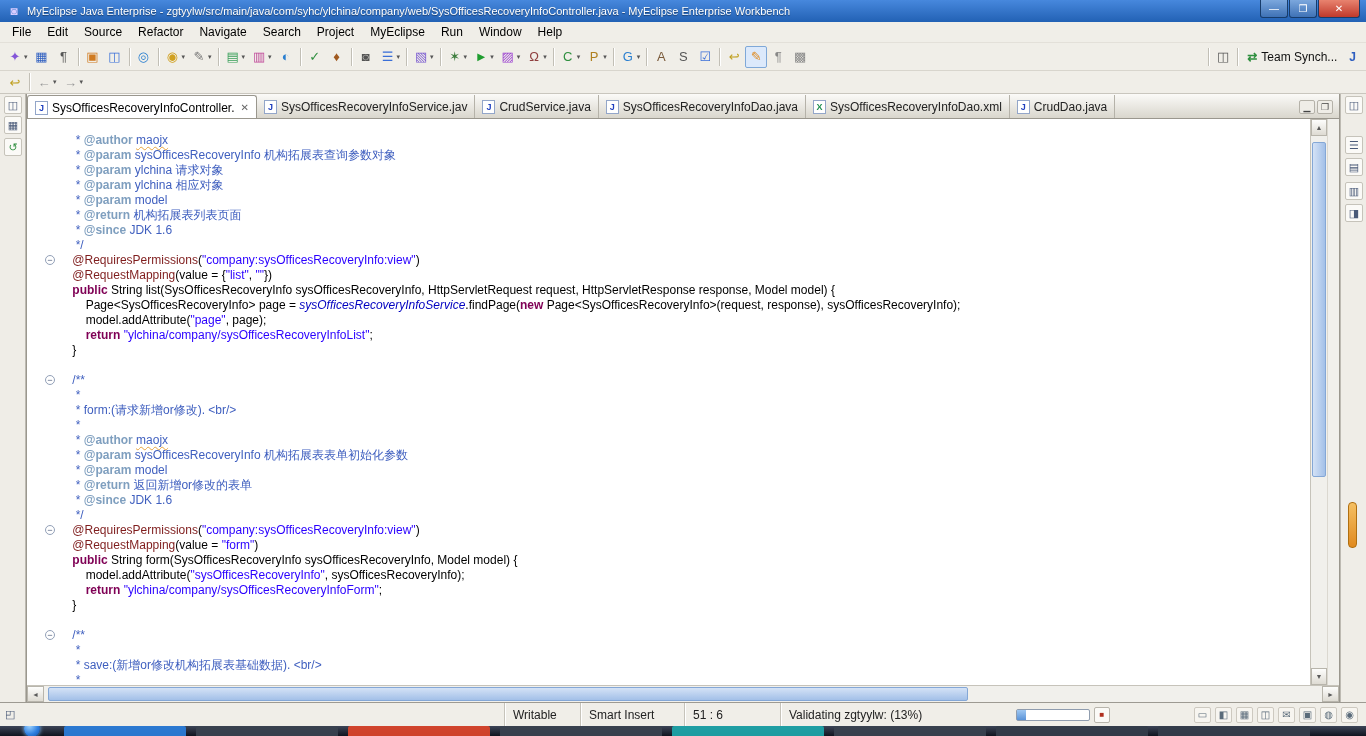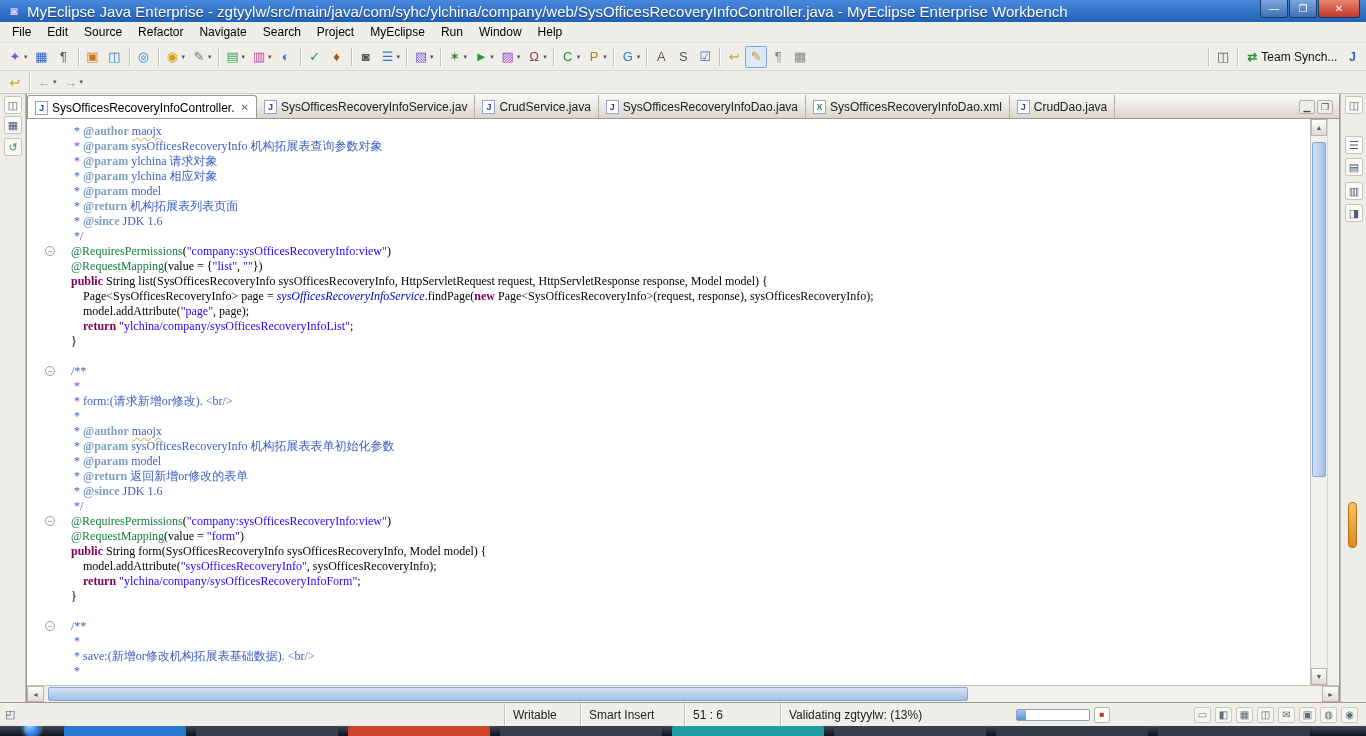--- a/index.html
+++ b/index.html
@@ -3,21 +3,21 @@
 <meta charset="utf-8">
 <style>
   *{box-sizing:border-box;margin:0;padding:0;}
   html,body{width:1366px;height:736px;overflow:hidden;}
   body{font-family:"Liberation Sans",sans-serif;font-size:12px;background:#ece9e2;}
   .app{display:flex;flex-direction:column;width:1366px;height:736px;}
 
   
   .titlebar{flex:0 0 22px;background:linear-gradient(#4788dd,#2261b4);display:flex;align-items:center;padding-left:6px;color:#fff;}
   .app-icon{width:16px;height:16px;margin-right:5px;display:inline-flex;align-items:center;justify-content:center;font-size:12px;color:#d9ccff;}
-  .title-text{flex:1;font-size:15px;white-space:nowrap;overflow:hidden;text-shadow:0 1px 1px rgba(0,0,0,.45);}
+  .title-text{flex:1;font-size:11px;white-space:nowrap;overflow:hidden;text-shadow:0 1px 1px rgba(0,0,0,.45);}
   .win-controls{display:flex;align-self:flex-start;margin-right:6px;}
   .win-btn{width:28px;height:18px;display:flex;align-items:center;justify-content:center;font-size:10px;color:#fff;border:1px solid #173c6b;border-top:none;border-radius:0 0 3px 3px;background:linear-gradient(#7ba7dd,#3f72b6);margin-left:1px;}
   .win-btn.close{width:42px;background:linear-gradient(#e8836f,#c0392b);}
 
   
   .menubar{flex:0 0 21px;background:#f0eee8;display:flex;align-items:center;padding-left:4px;border-bottom:1px solid #e3e0d9;}
   .menu-item{padding:2px 8px;color:#000;white-space:nowrap;}
 
   
   .toolbar-main{flex:0 0 28px;background:#f0eee8;display:flex;align-items:center;border-bottom:1px solid #d8d5cd;padding:0 4px;}
@@ -48,30 +48,30 @@
   .tab.active{position:relative;background:#fff;border:1px solid #9a978e;border-bottom:none;border-radius:3px 3px 0 0;height:24px;margin-bottom:-1px;color:#000;}
   .file-icon{width:13px;height:14px;border:1px solid #93a6c9;background:#fff;font-size:9px;font-weight:bold;display:flex;align-items:center;justify-content:center;}
   .file-icon.java{color:#1f3fbf;}
   .file-icon.xml{color:#1f8f4f;}
   .tab-close{font-size:10px;color:#666;margin-left:2px;}
   .tab-controls{display:flex;gap:2px;padding:0 6px 4px 6px;}
   .tab-ctl{width:16px;height:14px;display:flex;align-items:center;justify-content:center;font-size:9px;color:#444;border:1px solid #b5b2a9;background:#efede7;border-radius:2px;}
 
   
   .editor-body{flex:1;display:flex;min-height:0;position:relative;background:#fff;}
-  .code-pane{flex:1;min-width:0;overflow:hidden;font-family:Liberation Serif, serif;font-size:12px;line-height:15px;padding-top:5px;}
+  .code-pane{flex:1;min-width:0;overflow:hidden;font-family:Liberation Sans, sans-serif;font-size:12px;line-height:15px;padding-top:14px;}
   .code-line{display:flex;height:15px;white-space:pre;}
   .fold-cell{flex:0 0 32px;position:relative;}
   .fold-marker{position:absolute;right:4px;top:2px;width:10px;height:10px;border:1px solid #93a1b8;border-radius:50%;background:#fff;color:#4a5a78;font-size:9px;line-height:8px;text-align:center;}
   .code-text{white-space:pre;}
   .tok.jdoc{color:#3f5fbf;}
   .tok.jtag{color:#7f9fbf;font-weight:bold;}
   .tok.kw{color:#7f0055;font-weight:bold;}
   .tok.str{color:#2a00ff;}
-  .tok.ann{color:#15803d;}
+  .tok.ann{color:#7f1d1d;}
   .tok.field{color:#0000c0;font-style:italic;}
   .tok.plain{color:#000;}
   .tok.spell{text-decoration:underline wavy #e8a33d 1px;text-underline-offset:2px;}
 
   
   .vscrollbar{flex:0 0 17px;border-left:1px solid #c6c3ba;background:#f1f0ec;display:flex;flex-direction:column;}
   .scroll-arrow{height:17px;display:flex;align-items:center;justify-content:center;font-size:7px;color:#5a5a5a;background:linear-gradient(#fdfdfc,#dedbd3);border:1px solid #b8b5ac;}
   .vtrack{flex:1;position:relative;}
   .vthumb{position:absolute;left:1px;right:1px;top:6px;height:63%;background:linear-gradient(90deg,#d4e2f6,#a3c0e8);border:1px solid #84a7d6;border-radius:2px;}
   .overview-ruler{flex:0 0 12px;background:#f1f0ec;border-left:1px solid #dbd8d0;position:relative;}

